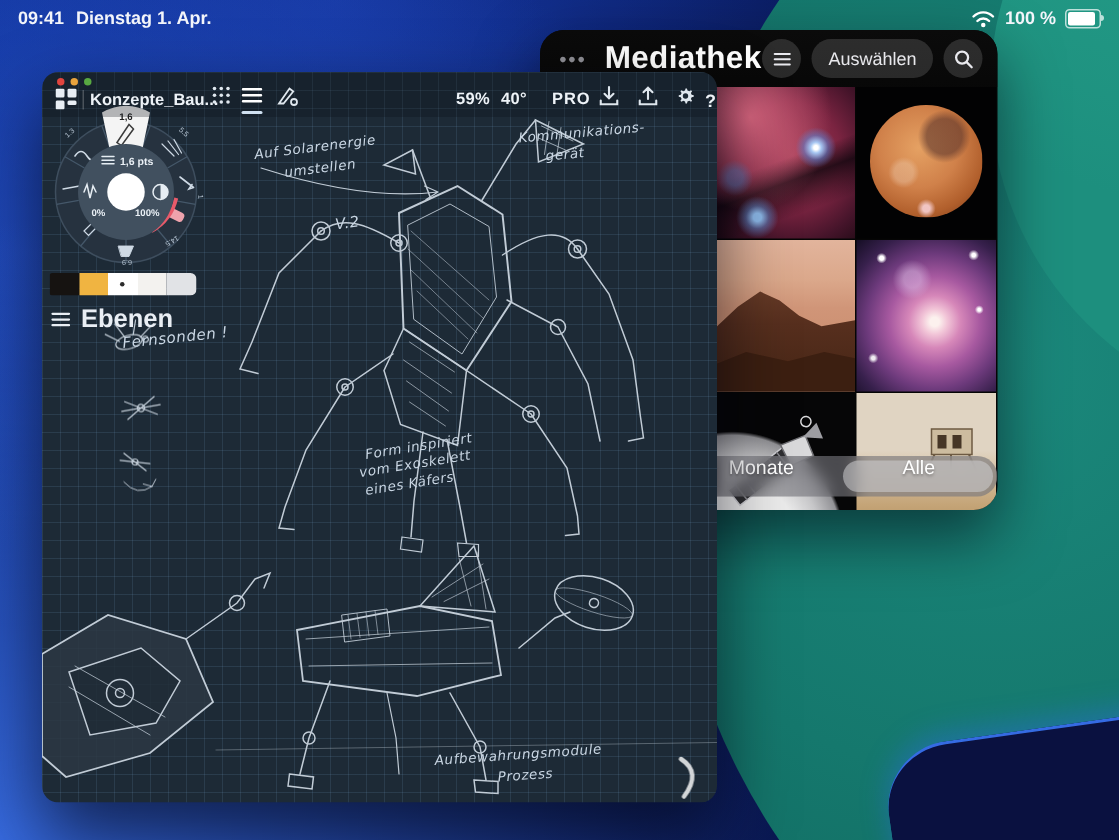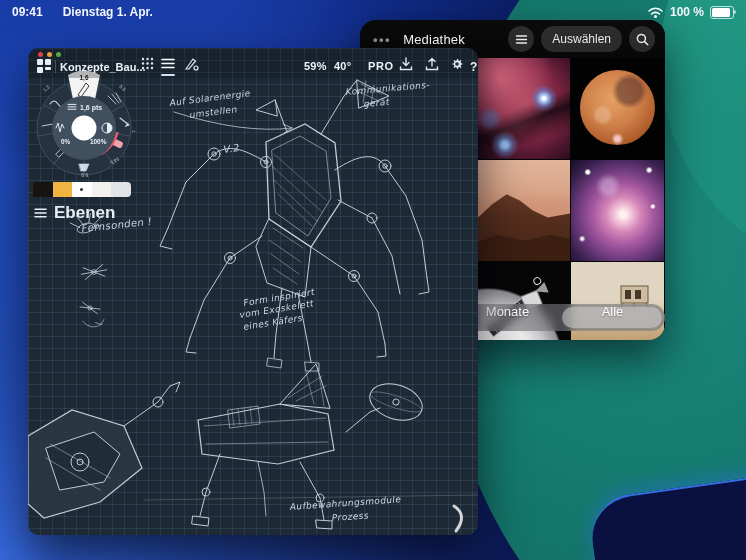--- a/index.html
+++ b/index.html
@@ -21,35 +21,35 @@
   .teal-ring{position:absolute;left:660px;top:-160px;width:440px;height:440px;border-radius:50%;
     background:linear-gradient(200deg,#2aa990,#1d8f7e 70%);}
   .navy-wedge{position:absolute;left:600px;top:470px;width:420px;height:220px;
     background:#0a1140;border-radius:44px;transform:rotate(-8deg);
     border-top:2px solid rgba(58,118,245,.9);
     box-shadow:0 -6px 18px rgba(48,105,250,.35);}
   
   .statusbar{position:absolute;left:0;top:0;right:0;height:24px;z-index:40;
     display:flex;align-items:center;justify-content:space-between;
     padding:0 12px;box-sizing:border-box;color:#f3f5fa;font-size:12px;font-weight:700;}
-  .sb-left{display:flex;gap:20px;align-items:center;}
+  .sb-left{display:flex;gap:8px;align-items:center;}
   .sb-right{display:flex;gap:6px;align-items:center;font-weight:600;}
   .batt{position:relative;width:22px;height:11px;border:1px solid rgba(255,255,255,.7);
     border-radius:3px;}
   .batt i{position:absolute;left:1px;top:1px;bottom:1px;width:18px;background:#fff;border-radius:1.5px;}
   .batt u{position:absolute;right:-3px;top:3px;width:2px;height:4px;background:rgba(255,255,255,.7);
     border-radius:0 2px 2px 0;}
   
   .mediathek{position:absolute;left:360px;top:20px;width:305px;height:320px;z-index:5;
     background:#050505;border-radius:16px;overflow:hidden;
     box-shadow:0 18px 42px rgba(0,0,12,.55);}
   .md-header{position:absolute;left:0;top:0;right:0;height:38px;z-index:3;
     display:flex;align-items:center;background:linear-gradient(#0b0b0b,rgba(8,8,8,.85));}
   .md-dots{color:#8f8f96;font-size:13px;letter-spacing:1.5px;margin-left:13px;font-weight:700;}
-  .md-title{color:#fff;font-size:13px;font-weight:400;margin-left:12px;letter-spacing:.2px;}
+  .md-title{color:#fff;font-size:21px;font-weight:700;margin-left:12px;letter-spacing:.2px;}
   .md-actions{position:absolute;right:10px;top:6px;display:flex;gap:7px;align-items:flex-start;}
   .circle-btn{width:26px;height:26px;border-radius:50%;background:rgba(255,255,255,.14);
     display:flex;align-items:center;justify-content:center;}
   .pill-btn{height:26px;border-radius:13px;background:rgba(255,255,255,.14);color:#e8e8ec;
     font-size:12px;display:flex;align-items:center;padding:0 11px;}
   .md-grid{position:absolute;left:117px;top:38px;width:188px;display:grid;
     grid-template-columns:93px 93px;grid-auto-rows:101px;gap:1px;}
   .photo{position:relative;overflow:hidden;background:#111;}
   .ph-nebula-red{background:
     radial-gradient(circle at 72% 40%, #ffffff 0 1.6%, #a6c6f2 4%, rgba(90,130,210,.55) 9%, rgba(0,0,0,0) 15%),

